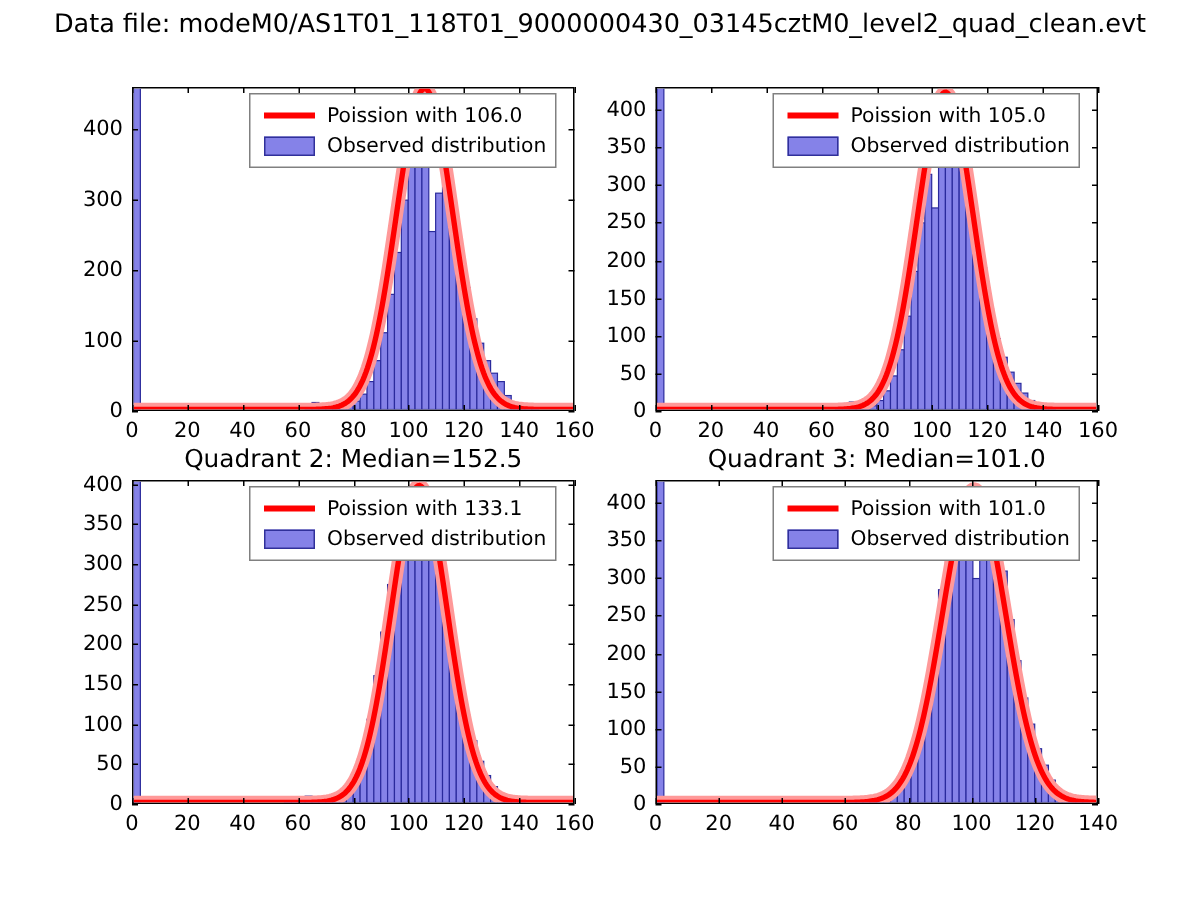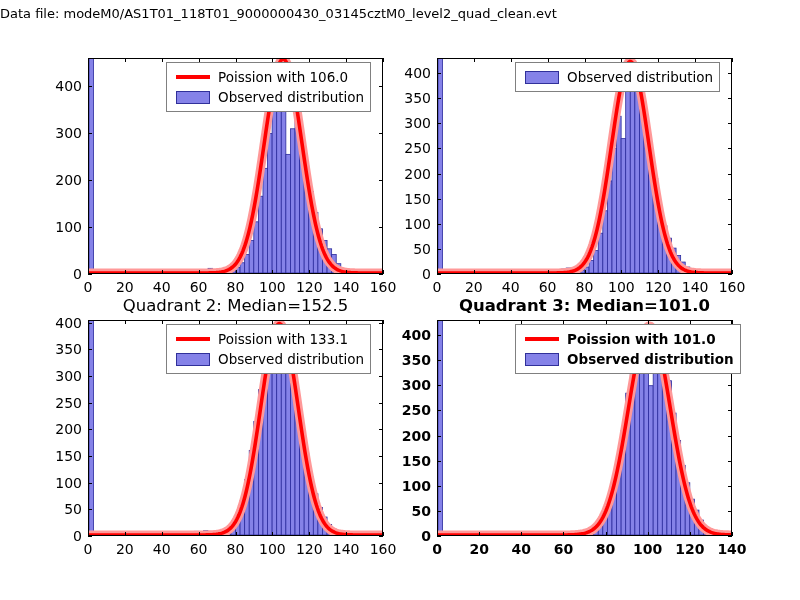--- a/index.html
+++ b/index.html
@@ -1,21 +1,21 @@
 <!DOCTYPE html>
 <html><head>
 <meta charset="utf-8">
 <style>
   html,body{margin:0;padding:0;background:#ffffff;}
   body{width:800px;height:600px;overflow:hidden;font-family:"DejaVu Sans",sans-serif;}
   #figure{position:relative;width:800px;height:600px;background:#ffffff;}
 
   #suptitle{
-    position:absolute;left:0;top:6px;width:800px;
-    font-size:13px;color:#000;letter-spacing:0px;white-space:nowrap;
+    position:absolute;left:0;top:6px;width:800px;text-align:center;
+    font-size:17px;color:#000;letter-spacing:0px;white-space:nowrap;
   }
 
   .panel{position:absolute;}
   .panel-title{
     position:absolute;left:0;width:100%;text-align:center;
     font-size:16.5px;color:#000;white-space:nowrap;top:-24px;
   }
 
   .axes{
     position:absolute;left:0;top:0;width:100%;height:100%;
@@ -252,20 +252,24 @@
         <div class="tickmark-x t" style="left: 221.25px;"></div>
         <div class="xtick" style="left: 258.125px;">140</div>
         <div class="tickmark-x" style="left: 258.125px;"></div>
         <div class="tickmark-x t" style="left: 258.125px;"></div>
         <div class="xtick" style="left: 295px;">160</div>
         <div class="tickmark-x" style="left: 295px;"></div>
         <div class="tickmark-x t" style="left: 295px;"></div>
       </div>
     <div class="legend" id="legend-1" style="left:78px;top:4px;">
       <div class="legend-row">
+        <span class="legend-line"></span>
+        <span class="legend-label">Poission with 105.0</span>
+      </div>
+      <div class="legend-row">
         <span class="legend-patch"></span>
         <span class="legend-label">Observed distribution</span>
       </div>
     </div>
   </div>
 
   <div class="panel" id="panel-2" style="left:88px;top:320px;width:295px;height:216px;">
     <div class="panel-title">Quadrant 2: Median=152.5</div>
     <div class="axes">
       <svg class="plotsvg" id="svg-2" viewBox="0 0 295 216" preserveAspectRatio="none">
@@ -372,21 +376,21 @@
         <span class="legend-line"></span>
         <span class="legend-label">Poission with 133.1</span>
       </div>
       <div class="legend-row">
         <span class="legend-patch"></span>
         <span class="legend-label">Observed distribution</span>
       </div>
     </div>
   </div>
 
-  <div class="panel" id="panel-3" style="left:437px;top:320px;width:295px;height:216px;font-weight:bold;">
+  <div class="panel" id="panel-3" style="left:437px;top:320px;width:295px;height:216px;">
     <div class="panel-title">Quadrant 3: Median=101.0</div>
     <div class="axes">
       <svg class="plotsvg" id="svg-3" viewBox="0 0 295 216" preserveAspectRatio="none">
           <g>
             <rect x="-0.01" y="-85.40" width="4.61" height="301.40" fill="#8582e8" stroke="#2a2a9c" stroke-width="0.8"></rect>
             <rect x="129.05" y="213.49" width="4.61" height="2.51" fill="#8582e8" stroke="#2a2a9c" stroke-width="0.8"></rect>
             <rect x="133.67" y="212.99" width="4.61" height="3.01" fill="#8582e8" stroke="#2a2a9c" stroke-width="0.8"></rect>
             <rect x="138.28" y="214.49" width="4.61" height="1.51" fill="#8582e8" stroke="#2a2a9c" stroke-width="0.8"></rect>
             <rect x="142.90" y="211.98" width="4.61" height="4.02" fill="#8582e8" stroke="#2a2a9c" stroke-width="0.8"></rect>
             <rect x="147.49" y="212.48" width="4.61" height="3.52" fill="#8582e8" stroke="#2a2a9c" stroke-width="0.8"></rect>

